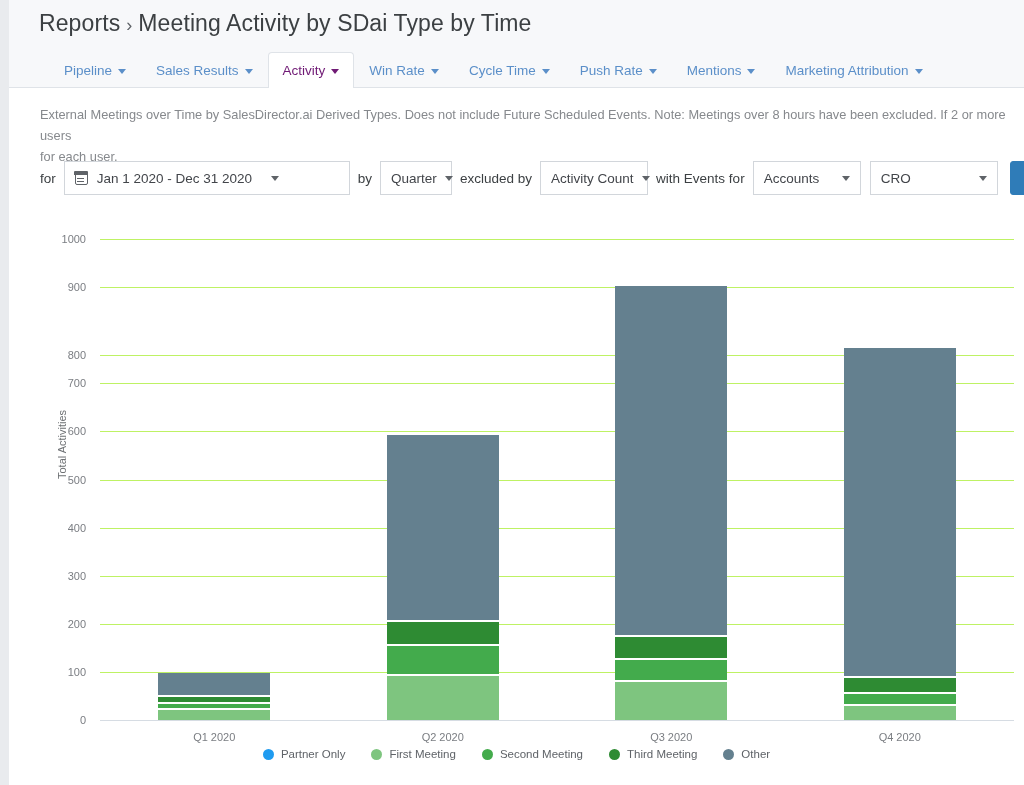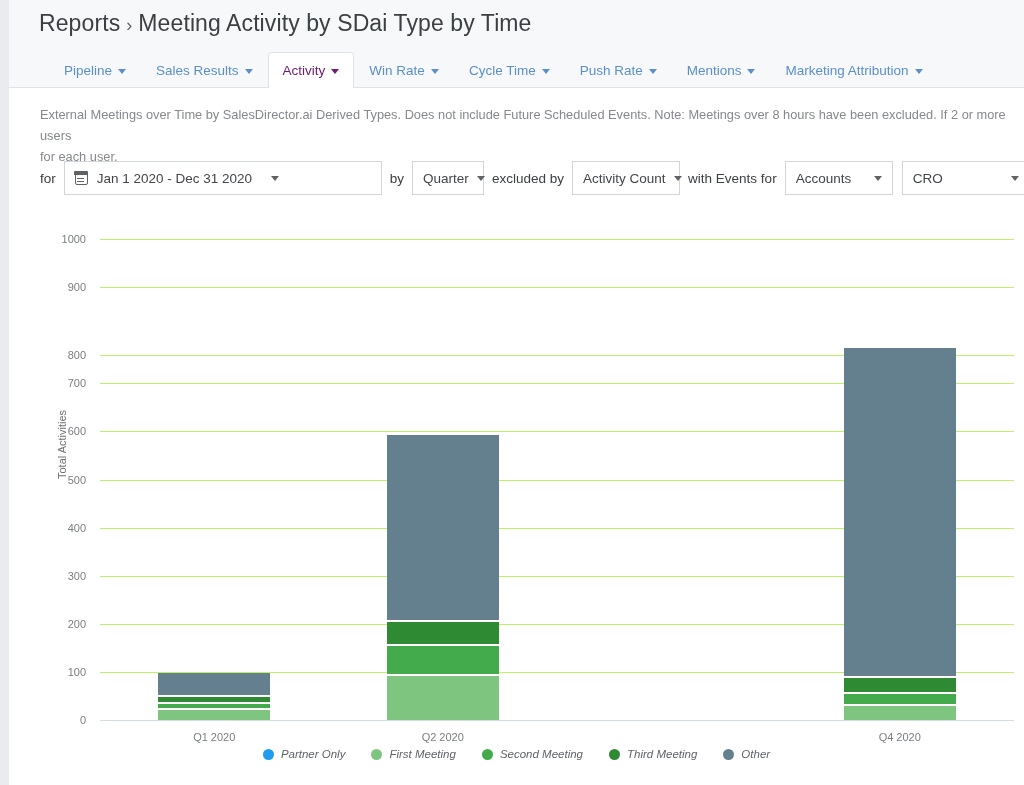--- a/index.html
+++ b/index.html
@@ -85,21 +85,21 @@
   .ctrl {
     height: 34px;
     border: 1px solid #d2d6db;
     background: #ffffff;
     display: flex; align-items: center;
     font-size: 13.5px; color: #42454a;
     padding: 0 10px;
     cursor: pointer;
     white-space: nowrap;
   }
-  .daterange { width: 318px; justify-content: flex-start; gap: 9px; }
+  .daterange { width: 286px; justify-content: flex-start; gap: 9px; }
   .cal-icon {
     width: 13px; height: 13px; position: relative; display: inline-block;
     border: 1.4px solid #5f6368; border-radius: 2px; flex: none;
   }
   .cal-icon::before {
     content: ""; position: absolute; left: -1.4px; right: -1.4px; top: -1.4px; height: 4px;
     background: #5f6368; border-radius: 1px 1px 0 0;
   }
   .cal-icon::after {
     content: ""; position: absolute; left: 1px; top: 5.5px; width: 7px; height: 1.3px;
@@ -163,21 +163,21 @@
   .seg { width: 100%; border-bottom: 2px solid #ffffff; }
   .seg:first-child { border-bottom: none; }
   .xtick {
     position: absolute; top: 100%; margin-top: 11px;
     font-size: 11px; color: #7a7d82; white-space: nowrap;
     width: 112px; text-align: center;
   }
 
   .legend {
     position: absolute; left: 0; top: 538px; width: 1015px;
-    display: flex; justify-content: center; align-items: center; gap: 26px; font-style: italic;
+    display: flex; justify-content: center; align-items: center; gap: 26px;
   }
   .legend-item { display: flex; align-items: center; gap: 7px; cursor: pointer; }
   .legend-dot { width: 11px; height: 11px; border-radius: 50%; flex: none; }
   .legend-text { font-size: 11.5px; color: #5f6368; white-space: nowrap; }
 </style>
 </head>
 <body>
 
 <div id="app">
 
@@ -309,20 +309,27 @@
           <div class="seg" style="height: 24.05px; background: rgb(100, 128, 143);"></div>
           <div class="xtick">Q1 2020</div>
         </div>
         <div class="bar" style="left: 286.75px;">
           <div class="seg" style="height: 44.252px; background: rgb(126, 197, 127);"></div>
           <div class="seg" style="height: 29.822px; background: rgb(67, 171, 76);"></div>
           <div class="seg" style="height: 24.05px; background: rgb(46, 139, 51);"></div>
           <div class="seg" style="height: 187.109px; background: rgb(100, 128, 143);"></div>
           <div class="xtick">Q2 2020</div>
         </div>
+        <div class="bar" style="left: 515.25px;">
+          <div class="seg" style="height: 37.999px; background: rgb(126, 197, 127);"></div>
+          <div class="seg" style="height: 22.126px; background: rgb(67, 171, 76);"></div>
+          <div class="seg" style="height: 23.088px; background: rgb(46, 139, 51);"></div>
+          <div class="seg" style="height: 350.649px; background: rgb(100, 128, 143);"></div>
+          <div class="xtick">Q3 2020</div>
+        </div>
         <div class="bar" style="left: 743.75px;">
           <div class="seg" style="height: 13.949px; background: rgb(126, 197, 127);"></div>
           <div class="seg" style="height: 12.025px; background: rgb(67, 171, 76);"></div>
           <div class="seg" style="height: 15.873px; background: rgb(46, 139, 51);"></div>
           <div class="seg" style="height: 329.966px; background: rgb(100, 128, 143);"></div>
           <div class="xtick">Q4 2020</div>
         </div>
       </div>
     <div class="legend" id="legend">
         <div class="legend-item">

